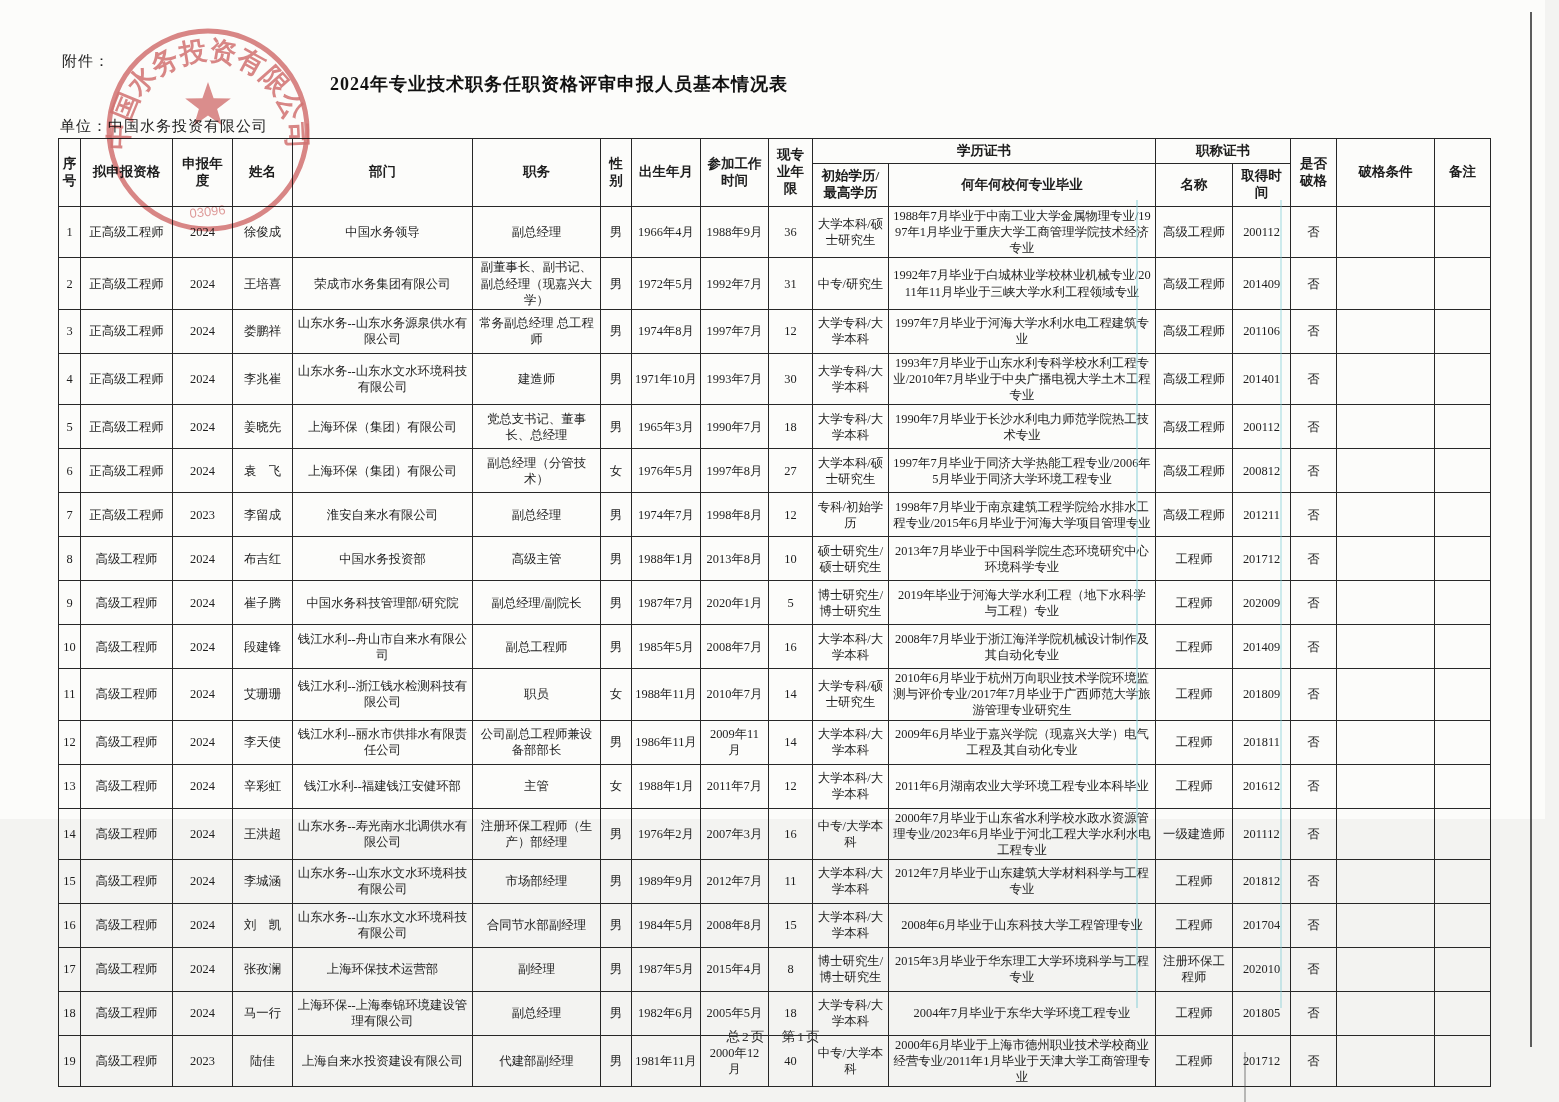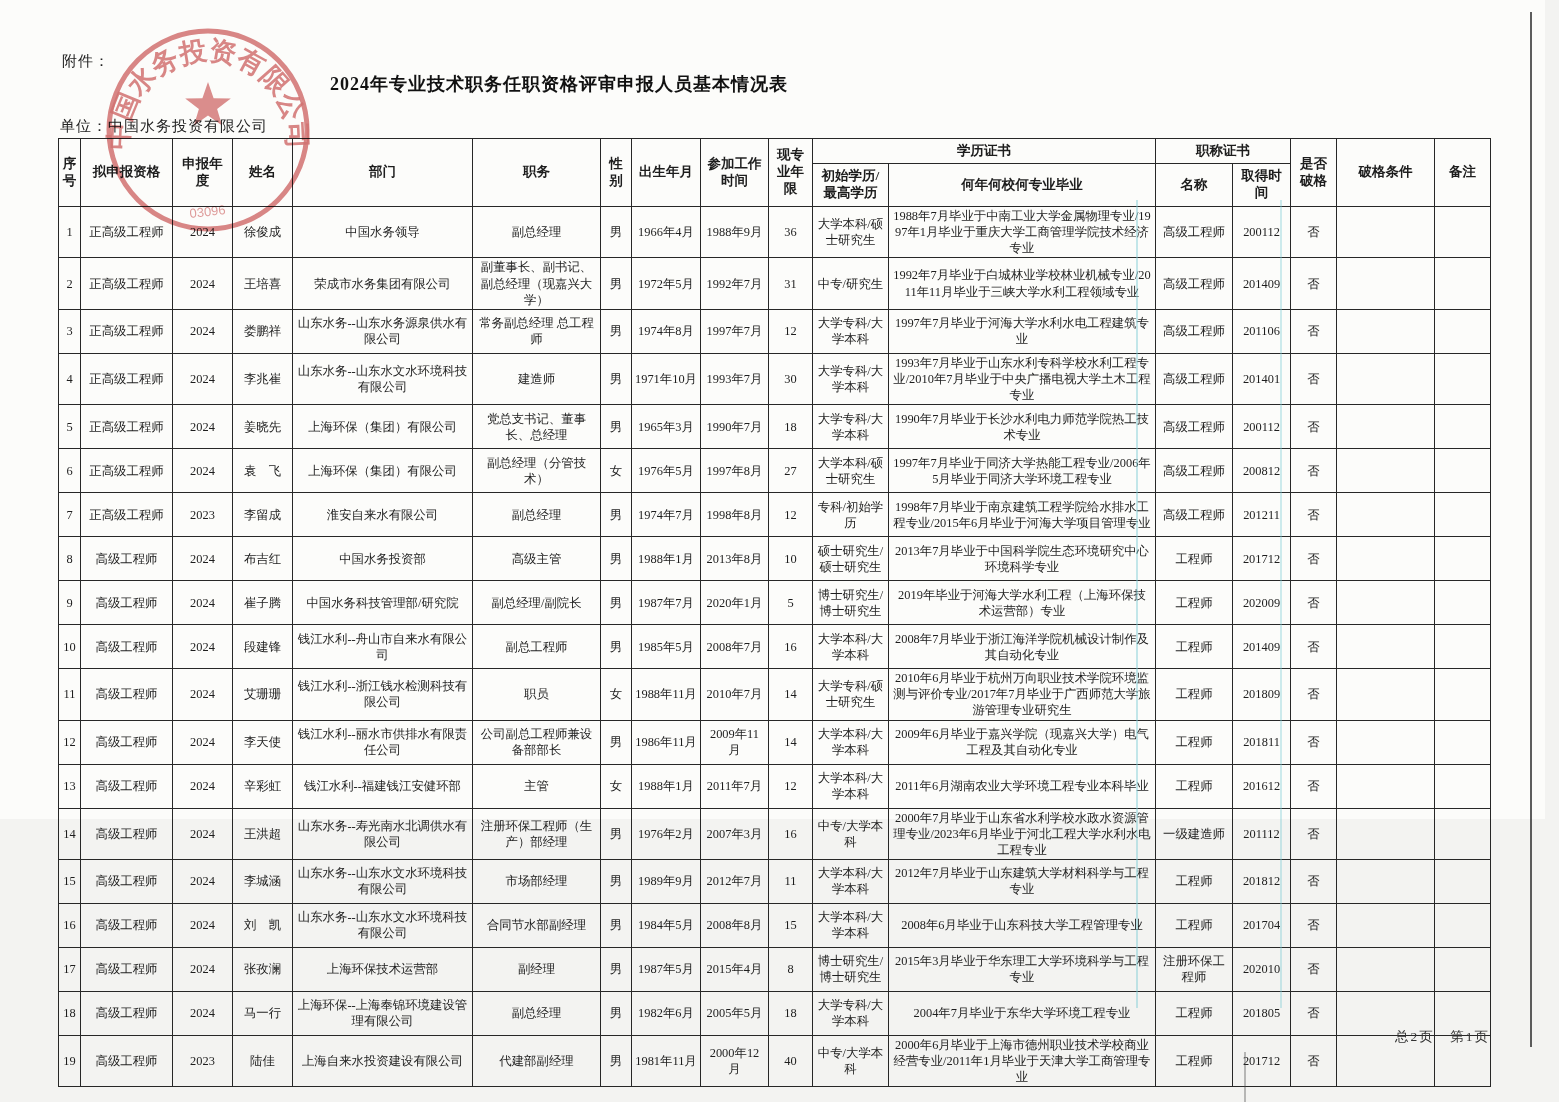--- a/index.html
+++ b/index.html
@@ -43,21 +43,21 @@
     font-size:13.5px;font-weight:bold;line-height:1.25;
   }
   tr.group-row th{height:22px;}
   tr.sub-row th{height:40px;}
   table.main td{
     font-size:12.4px;line-height:1.3;height:41px;
   }
   table.main td.left{text-align:center;}
   .footer{
     position:absolute;left:58px;top:1028px;width:1432px;
-    text-align:right;font-size:13.5px;color:#333;letter-spacing:2px;
+    text-align:center;font-size:13.5px;color:#333;letter-spacing:2px;
   }
   .stamp{
     position:absolute;left:92px;top:8px;width:230px;height:250px;
     opacity:.8;mix-blend-mode:multiply;pointer-events:none;
   }
   .artifact{position:absolute;pointer-events:none;}
   .artifact.cyan1{left:1136px;top:200px;width:2px;height:808px;background:rgba(125,205,212,.45);}
   .artifact.cyan2{left:1280px;top:200px;width:2px;height:808px;background:rgba(125,205,212,.38);}
   .artifact.edge-line{left:1530px;top:12px;width:2px;height:1035px;background:rgba(40,40,40,.75);}
   .artifact.edge-mark{left:1244px;top:1052px;width:2px;height:50px;background:rgba(70,70,70,.35);}
@@ -276,21 +276,21 @@
           <td>高级工程师</td>
           <td>2024</td>
           <td>崔子腾</td>
           <td>中国水务科技管理部/研究院</td>
           <td>副总经理/副院长</td>
           <td>男</td>
           <td>1987年7月</td>
           <td>2020年1月</td>
           <td>5</td>
           <td>博士研究生/博士研究生</td>
-          <td class="left">2019年毕业于河海大学水利工程（上海环保技术运营部）专业</td>
+          <td class="left">2019年毕业于河海大学水利工程（地下水科学与工程）专业</td>
           <td>工程师</td>
           <td>202009</td>
           <td>否</td>
           <td></td>
           <td></td>
         </tr>
         <tr>
           <td>10</td>
           <td>高级工程师</td>
           <td>2024</td>

